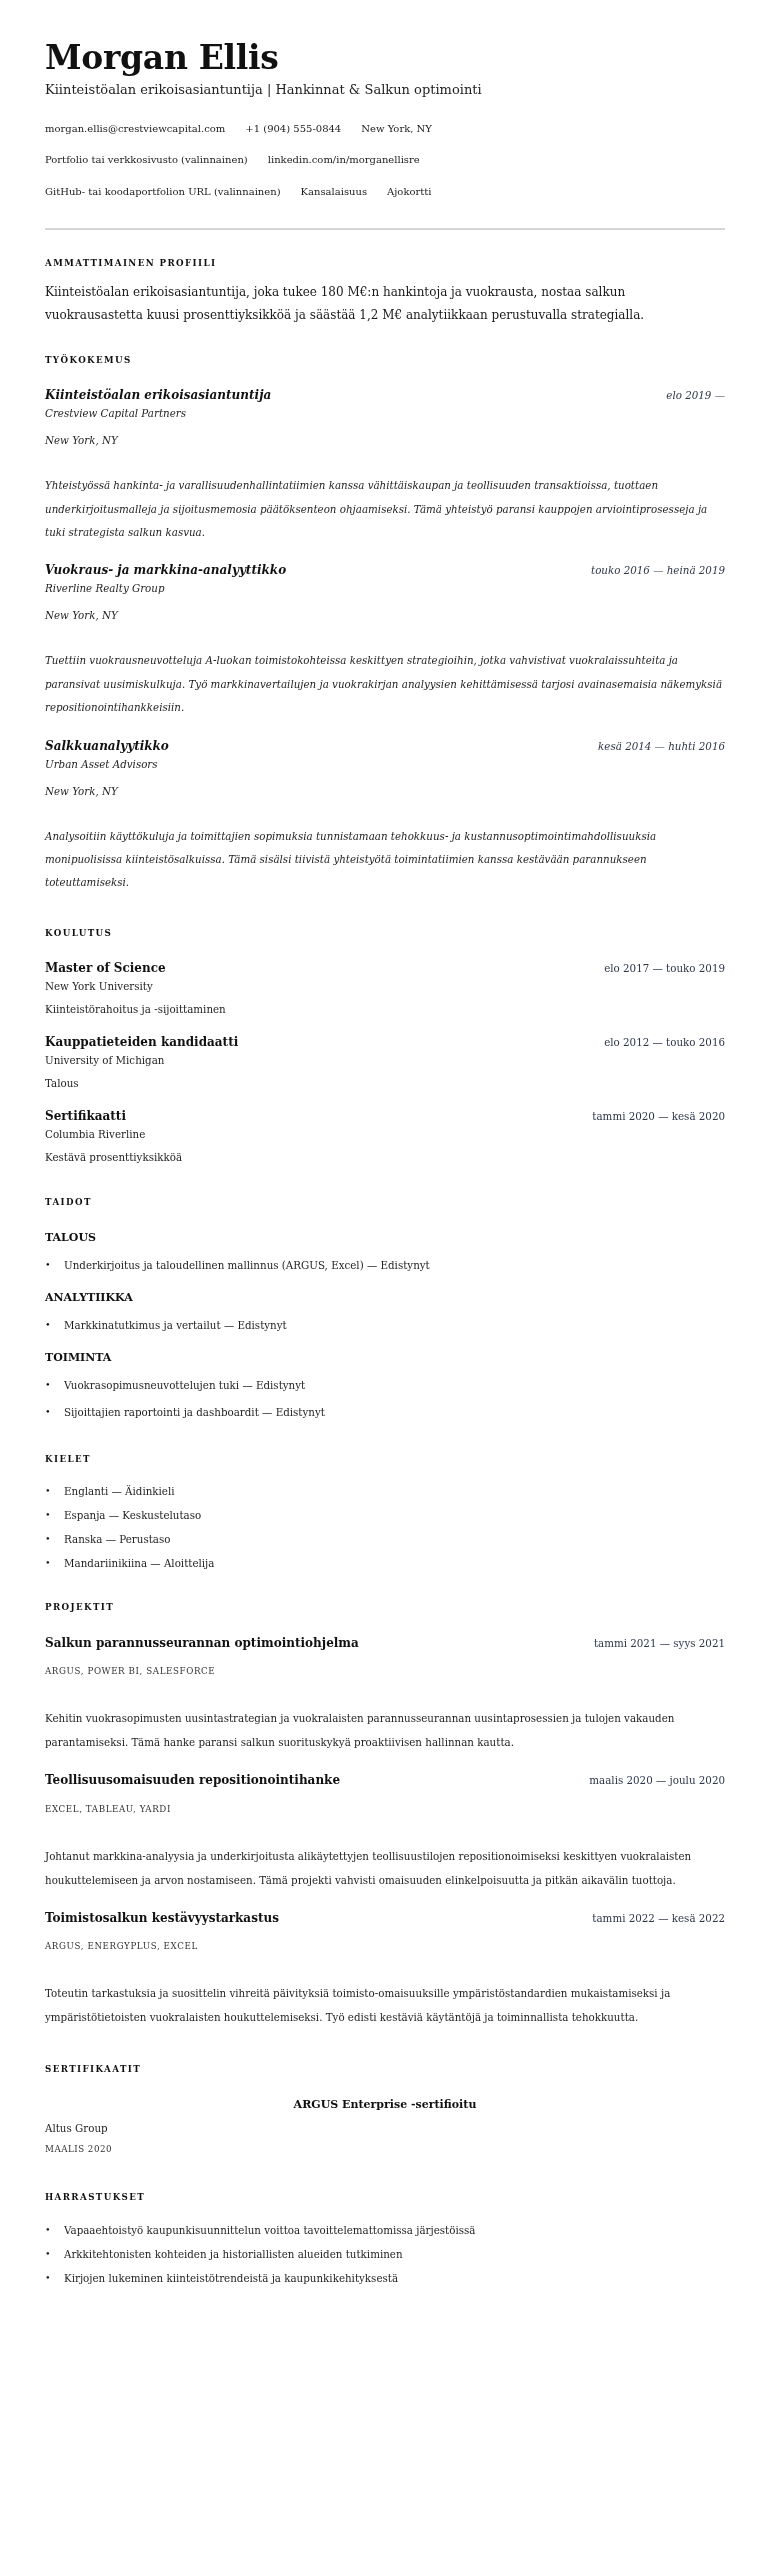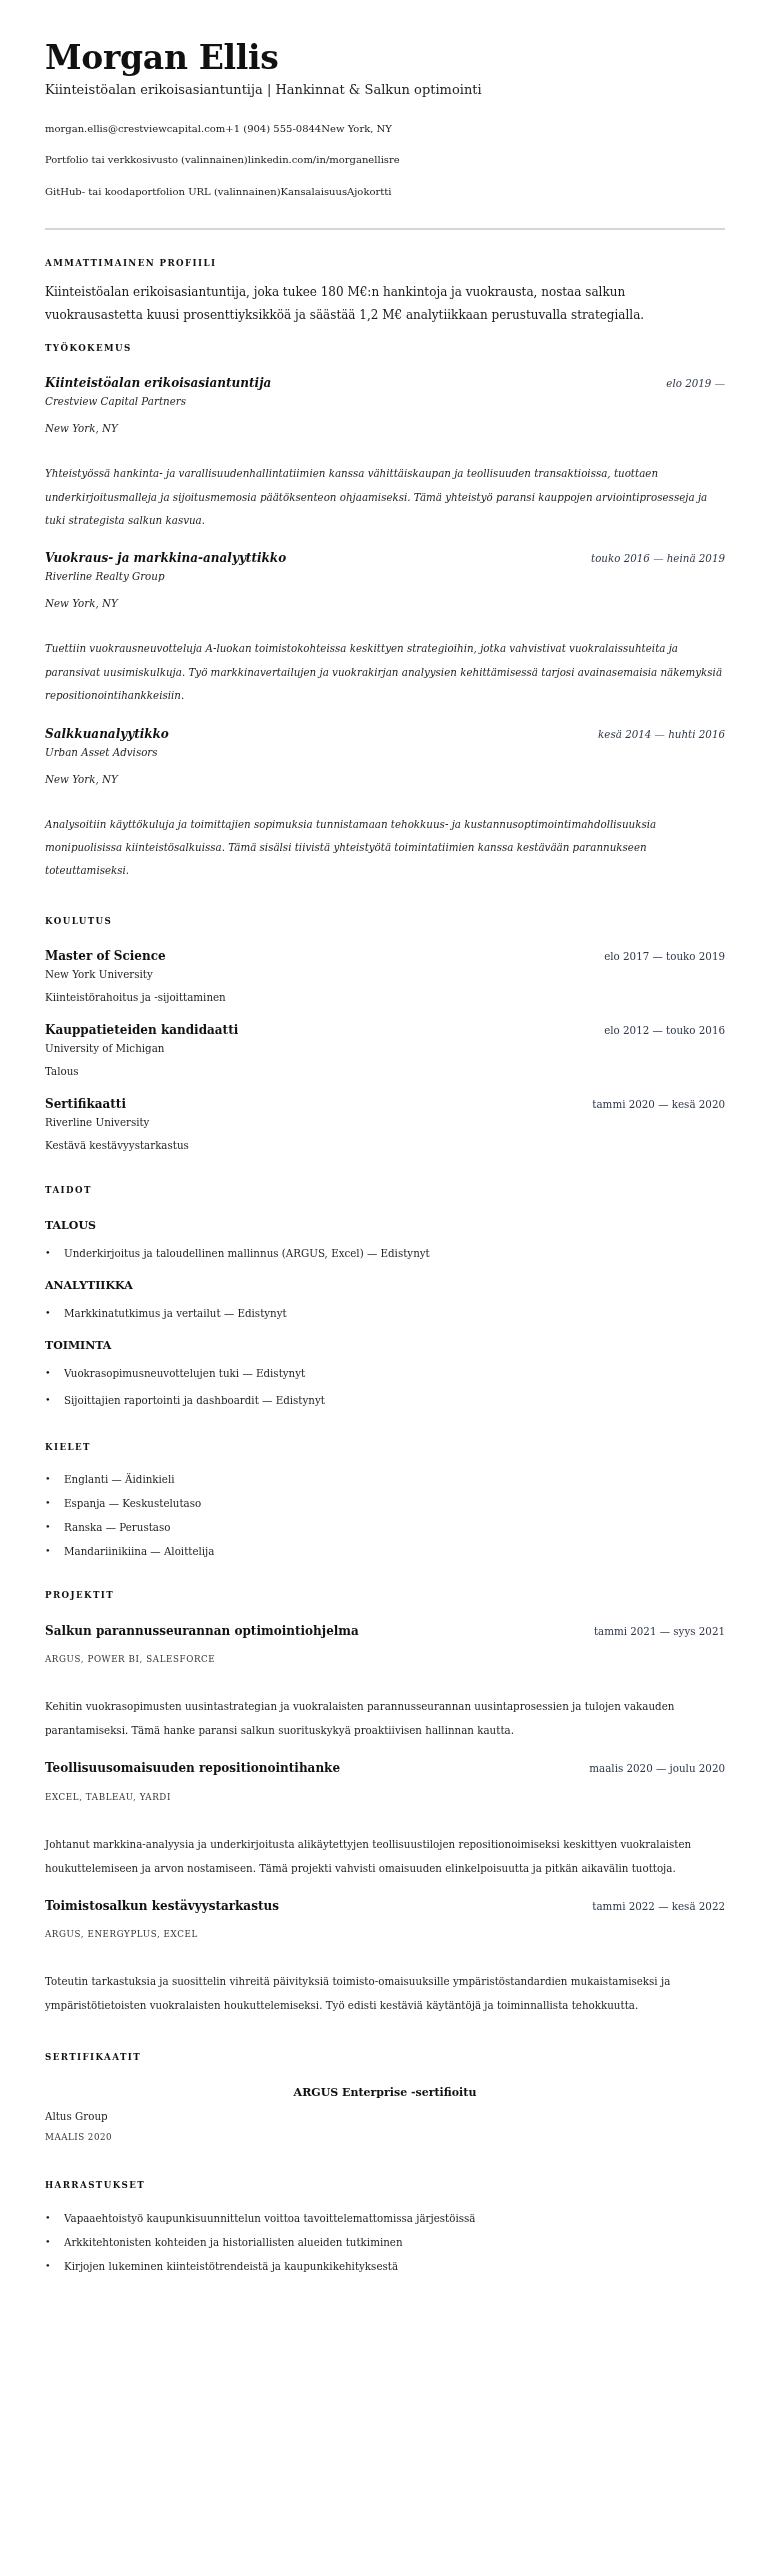--- a/index.html
+++ b/index.html
@@ -13,35 +13,35 @@
 
   .name {
     font-size: 33px; font-weight: bold; line-height: 41px;
     color: #111111; letter-spacing: -0.3px;
   }
   .headline {
     font-size: 13px; line-height: 18px; color: #222222; margin-top: 2.6px;
   }
   .contact-row {
     font-size: 10px; line-height: 13px; color: #222222;
-    display: flex; gap: 0; margin-top: 18.6px;
+    display: flex; gap: 20px; margin-top: 18.6px;
   }
   .contact-row.r1 { margin-top: 23px; }
   .divider { height: 1.9px; background: #d6d6d6; margin-top: 30px; }
 
   .section-title {
     font-size: 8.7px; font-weight: bold; letter-spacing: 1.4px;
     text-transform: uppercase; color: #111111; line-height: 11.5px;
   }
   .sec-profile { margin-top: 28px; }
   .summary {
     font-size: 12px; line-height: 23px; color: #1a1a1a; margin-top: 11.5px;
   }
 
-  .sec-work { margin-top: 16px; }
+  .sec-work { margin-top: 28px; }
   .entry { margin-top: 19px; font-style: italic; }
   .entry-head { display: flex; justify-content: space-between; align-items: baseline; }
   .entry-title { font-size: 12px; font-weight: bold; line-height: 15.4px; color: #111111; }
   .entry-date { font-size: 10.3px; line-height: 14px; color: #2d3748; }
   .entry-org { font-size: 10.3px; line-height: 14px; color: #1e1e1e; margin-top: 2.6px; }
   .entry-loc { font-size: 10.3px; line-height: 14px; color: #1e1e1e; margin-top: 13px; }
   .entry-desc {
     font-size: 10.3px; line-height: 23.4px; color: #1e1e1e; margin-top: 27px;
   }
   .first-entry { margin-top: 22px; }
@@ -182,22 +182,22 @@
       </div>
       <div class="edu-sub org">University of Michigan</div>
       <div class="edu-sub">Talous</div>
     </div>
 
     <div class="edu-entry">
       <div class="entry-head">
         <span class="entry-title">Sertifikaatti</span>
         <span class="entry-date">tammi 2020 — kesä 2020</span>
       </div>
-      <div class="edu-sub org">Riverline University</div>
-      <div class="edu-sub">Kestävä kestävyystarkastus</div>
+      <div class="edu-sub org">Columbia Riverline</div>
+      <div class="edu-sub">Kestävä prosenttiyksikköä</div>
     </div>
   </section>
 
   <section class="sec-skills">
     <h2 class="section-title">TAIDOT</h2>
 
     <h3 class="skill-cat first">TALOUS</h3>
     <ul class="bullets">
       <li>Underkirjoitus ja taloudellinen mallinnus (ARGUS, Excel) — Edistynyt</li>
     </ul>

